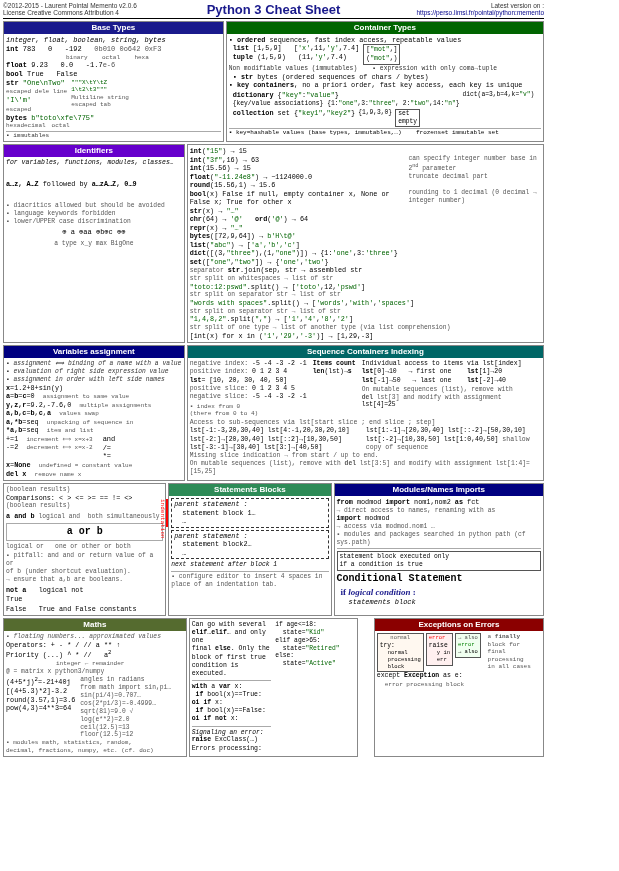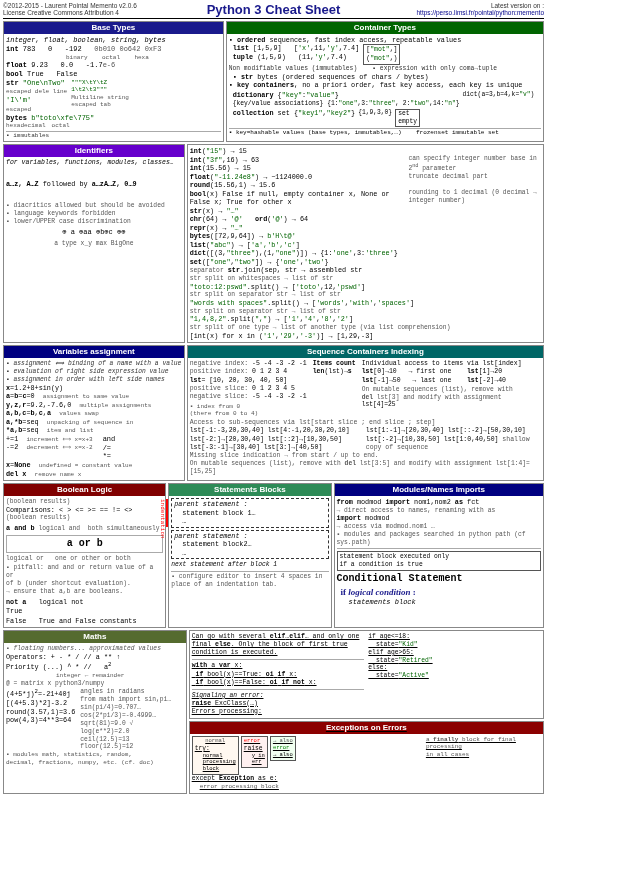--- a/index.html
+++ b/index.html
@@ -298,21 +298,20 @@
         </div>
         <div style="font-size:6.3px; color:#555;">Missing slice indication → from start / up to end.</div>
         <div style="font-size:6.3px; color:#555;">On mutable sequences (list), remove with <span class="bold">del</span> lst[3:5] and modify with assignment lst[1:4]=[15,25]</div>
       </div>
     </div>
   </div>
 
   <div style="display:flex; gap:2px; margin-bottom:2px;">
 
     <div class="section" style="flex:1;">
-      <div class="section-title bg-maroon">Boolean Logic</div>
       <div class="code" style="font-size:6.8px;">
         <div style="font-size:6.3px; color:#555;">(boolean results)</div>
         <div>Comparisons: &lt; &gt; &lt;= &gt;= == != &lt;&gt;</div>
         <div style="font-size:6.3px; color:#555;">(boolean results)</div>
         <div style="display:flex; gap:4px; align-items:center; margin:2px 0;">
           <div>
             <div><span class="bold">a and b</span></div>
           </div>
           <div style="font-size:6.3px; color:#555;">logical and &nbsp;both simultaneously</div>
         </div>
@@ -395,21 +394,21 @@
             log(e**2)=2.0<br>
             ceil(12.5)=13<br>
             floor(12.5)=12
           </div>
         </div>
         <div style="font-size:6px; color:#555;">▪ modules math, statistics, random,</div>
         <div style="font-size:6px; color:#555;">decimal, fractions, numpy, etc. (cf. doc)</div>
       </div>
     </div>
 
-    <div style="flex:2; display:flex; flex-direction:column; gap:2px;text-decoration:underline;">
+    <div style="flex:2; display:flex; flex-direction:row; gap:16px;">
 
       <div class="section">
         <div class="code" style="font-size:6.5px;">
           <div style="display:flex; gap:4px; align-items:flex-start;">
             <div style="flex:1;">
               <div>Can go with several <span class="bold">elif</span>…<span class="bold">elif</span>… and only one</div>
               <div>final <span class="bold">else</span>. Only the block of first true</div>
               <div>condition is executed.</div>
               <hr class="thin" style="margin:2px 0;">
               <div><span class="bold">with</span> a <span class="bold">var</span> x:</div>

